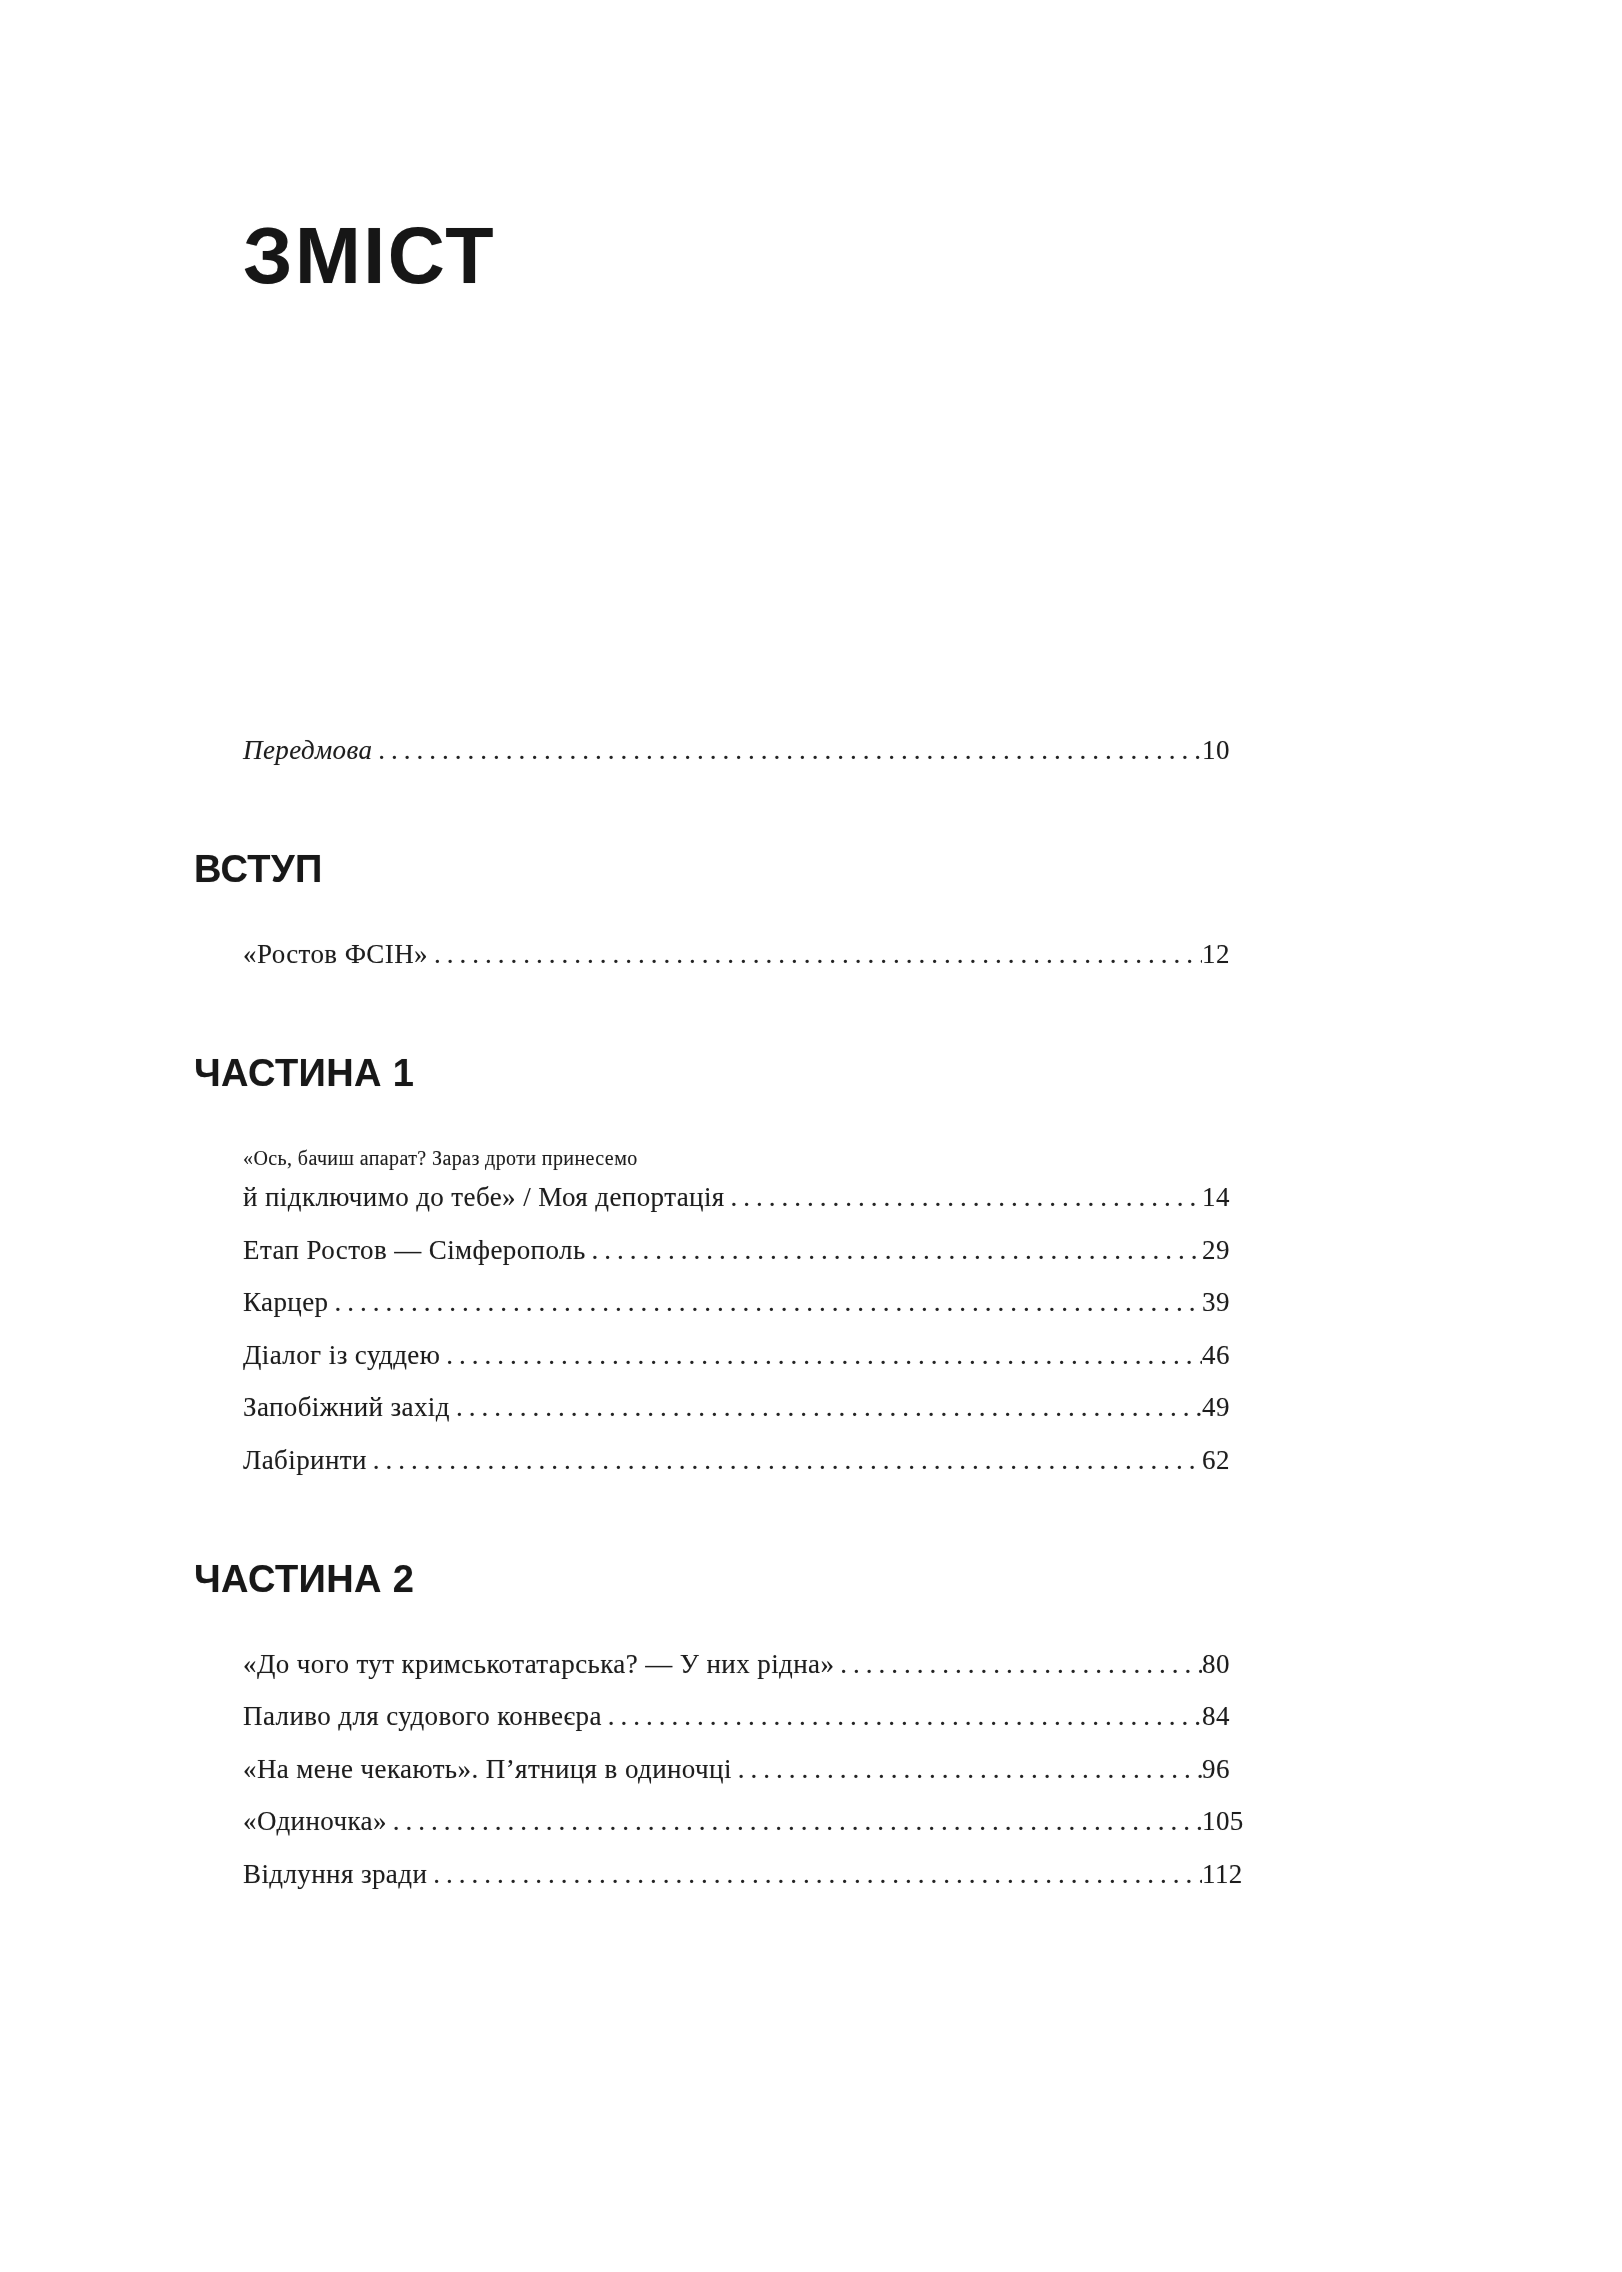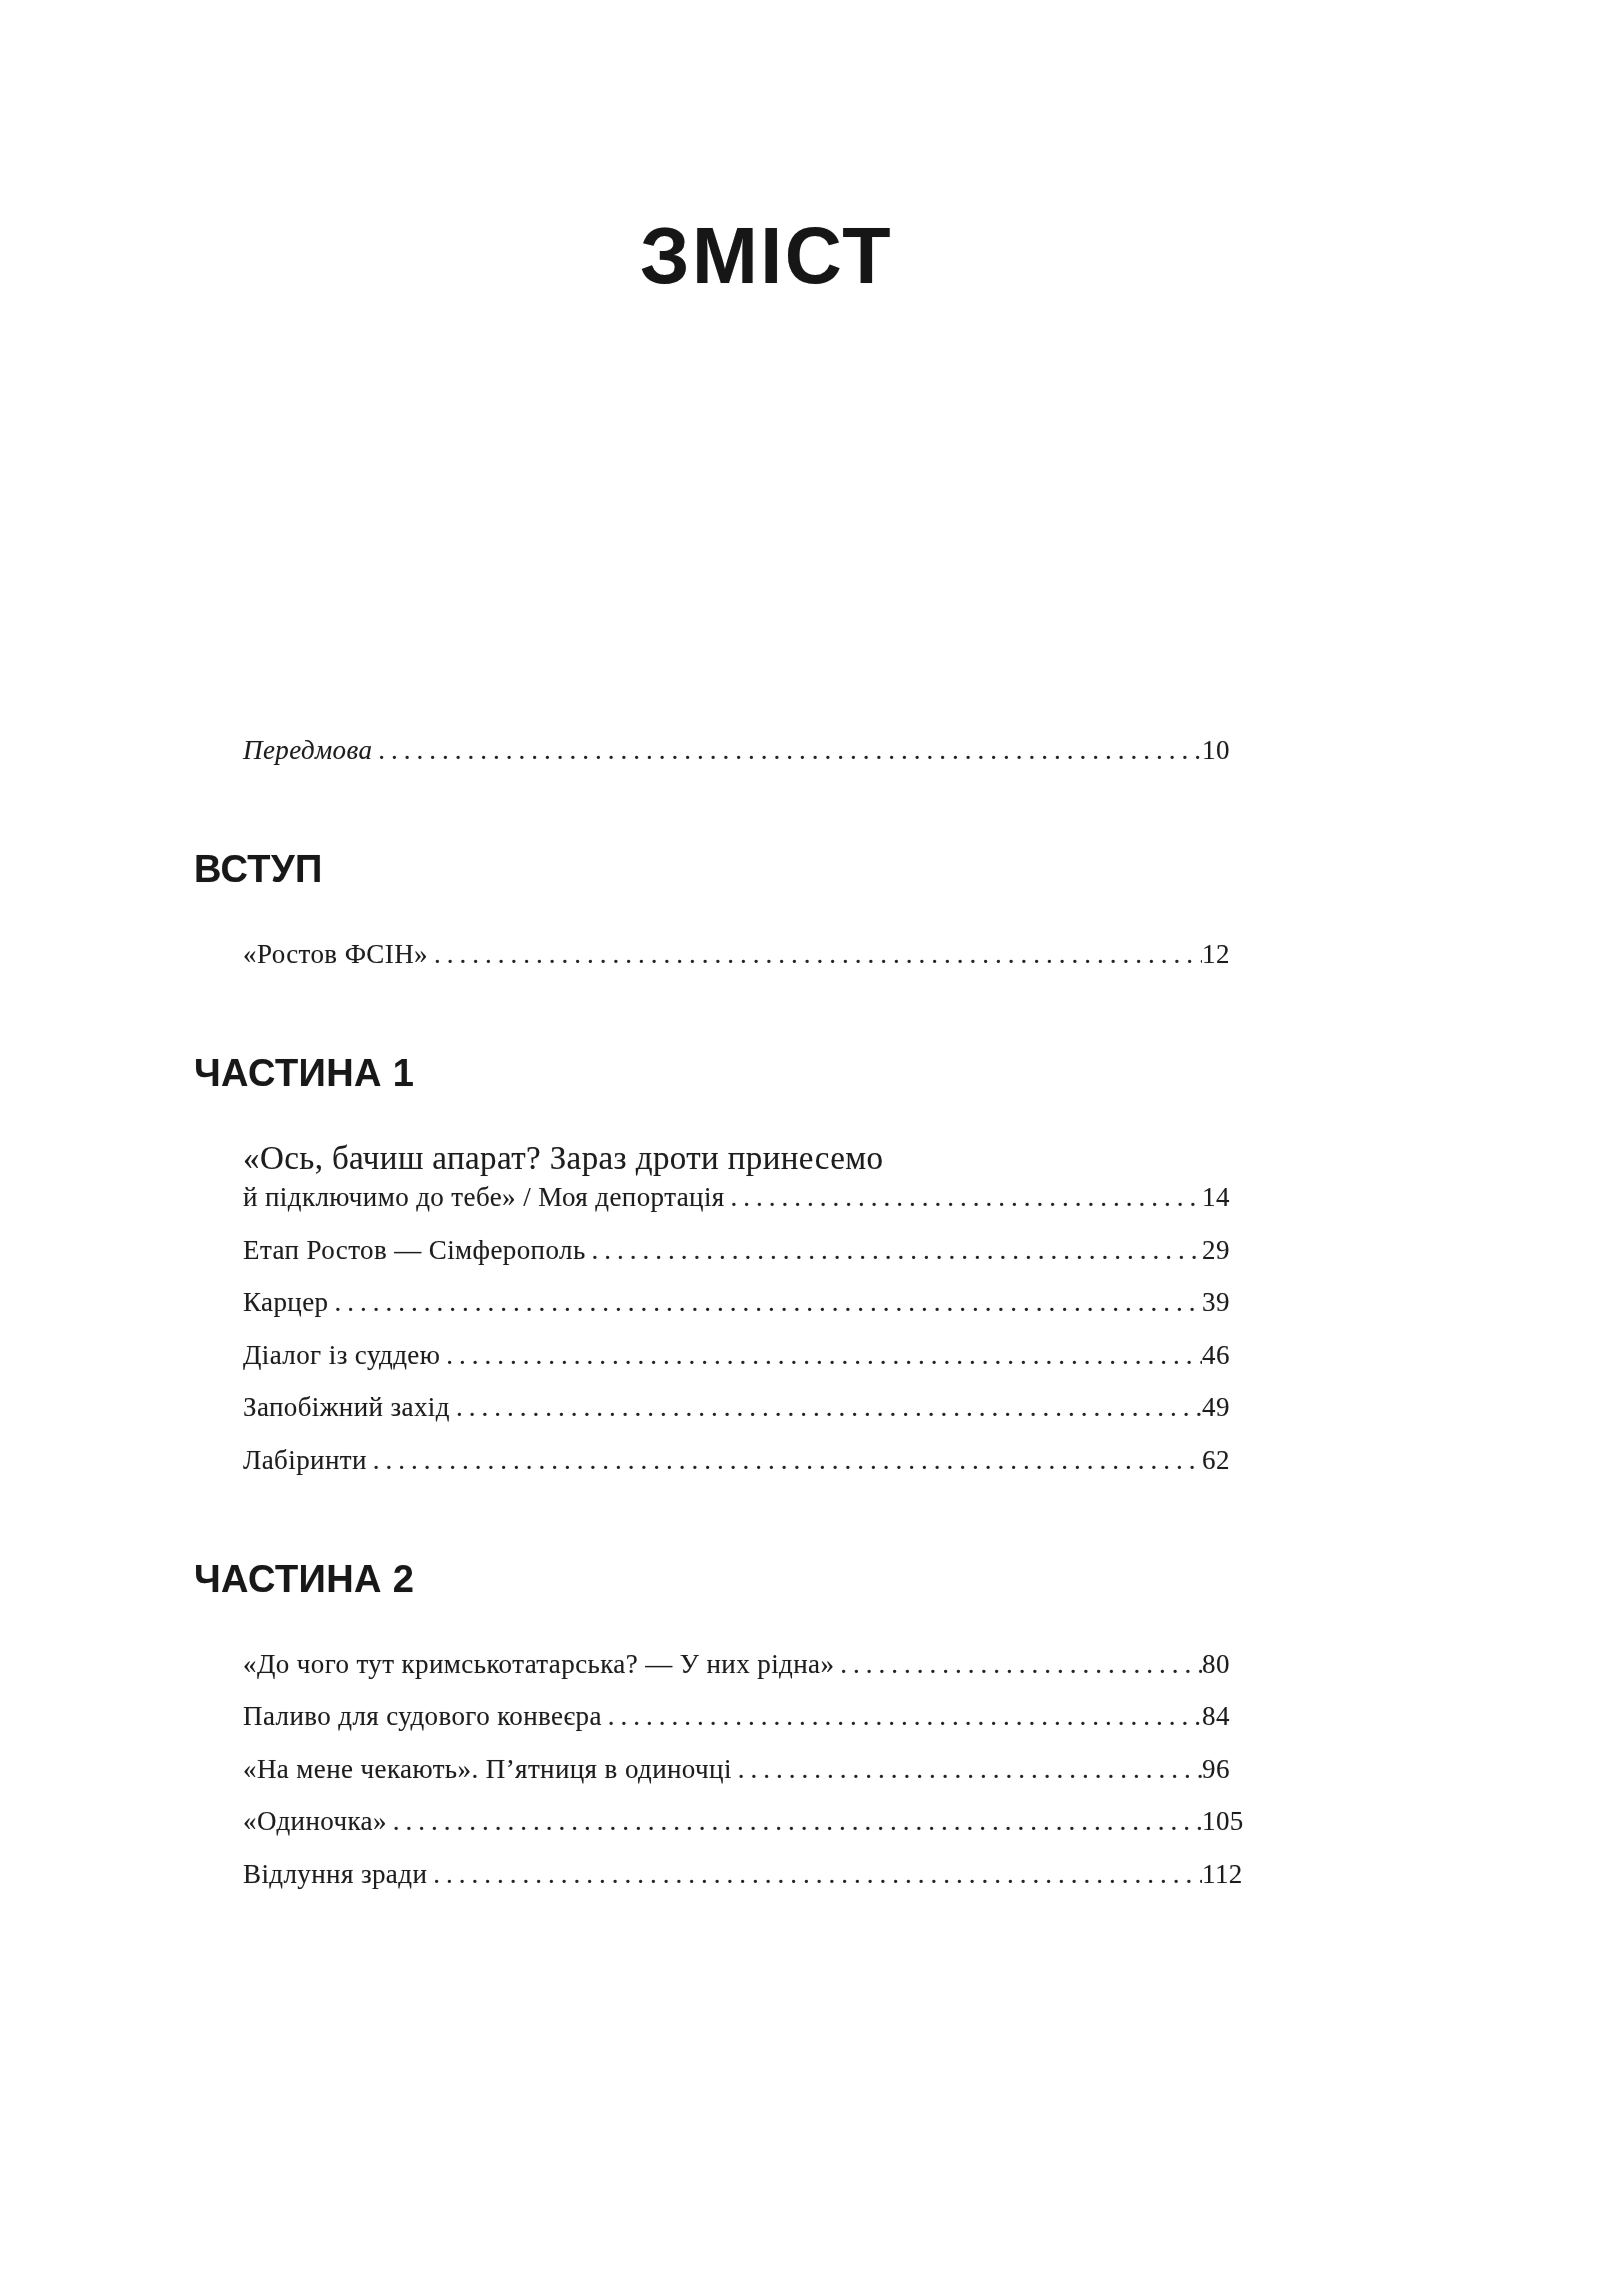--- a/index.html
+++ b/index.html
@@ -14,21 +14,21 @@
   }
   .page {
     position: absolute;
     left: 194px;
     top: 0;
     width: 1096px;
   }
   .book-title {
     margin-top: 213px;
     padding-left: 49px;
-    text-align: center;
+    text-align: left;
     font-family: "Liberation Sans", sans-serif;
     font-weight: bold;
     font-size: 79px;
     line-height: 85px;
     letter-spacing: 2.5px;
     color: #161616;
     text-shadow: 0 0 0.8px rgba(20,20,20,0.4);
   }
   .toc { margin-top: 8px; }
   .section-heading {
@@ -49,21 +49,21 @@
     font-size: 27px;
     line-height: 39px;
     letter-spacing: 0.4px;
     text-shadow: 0 0 0.8px rgba(20,20,20,0.3);
   }
   .toc-row.first { margin-top: 47px; }
   .toc-row.cont { margin-top: 0; }
   .toc-line1 {
     margin-top: 47px;
     padding-left: 49px;
-    font-size: 33px;
+    font-size: 20px;
     line-height: 39px;
     letter-spacing: 0.4px;
     white-space: nowrap;
     text-shadow: 0 0 0.8px rgba(20,20,20,0.3);
   }
   .preface-row { margin-top: 433px; }
   .preface-row .toc-label { font-style: italic; }
   .toc-label { white-space: nowrap; }
   .toc-dots {
     flex: 1;

